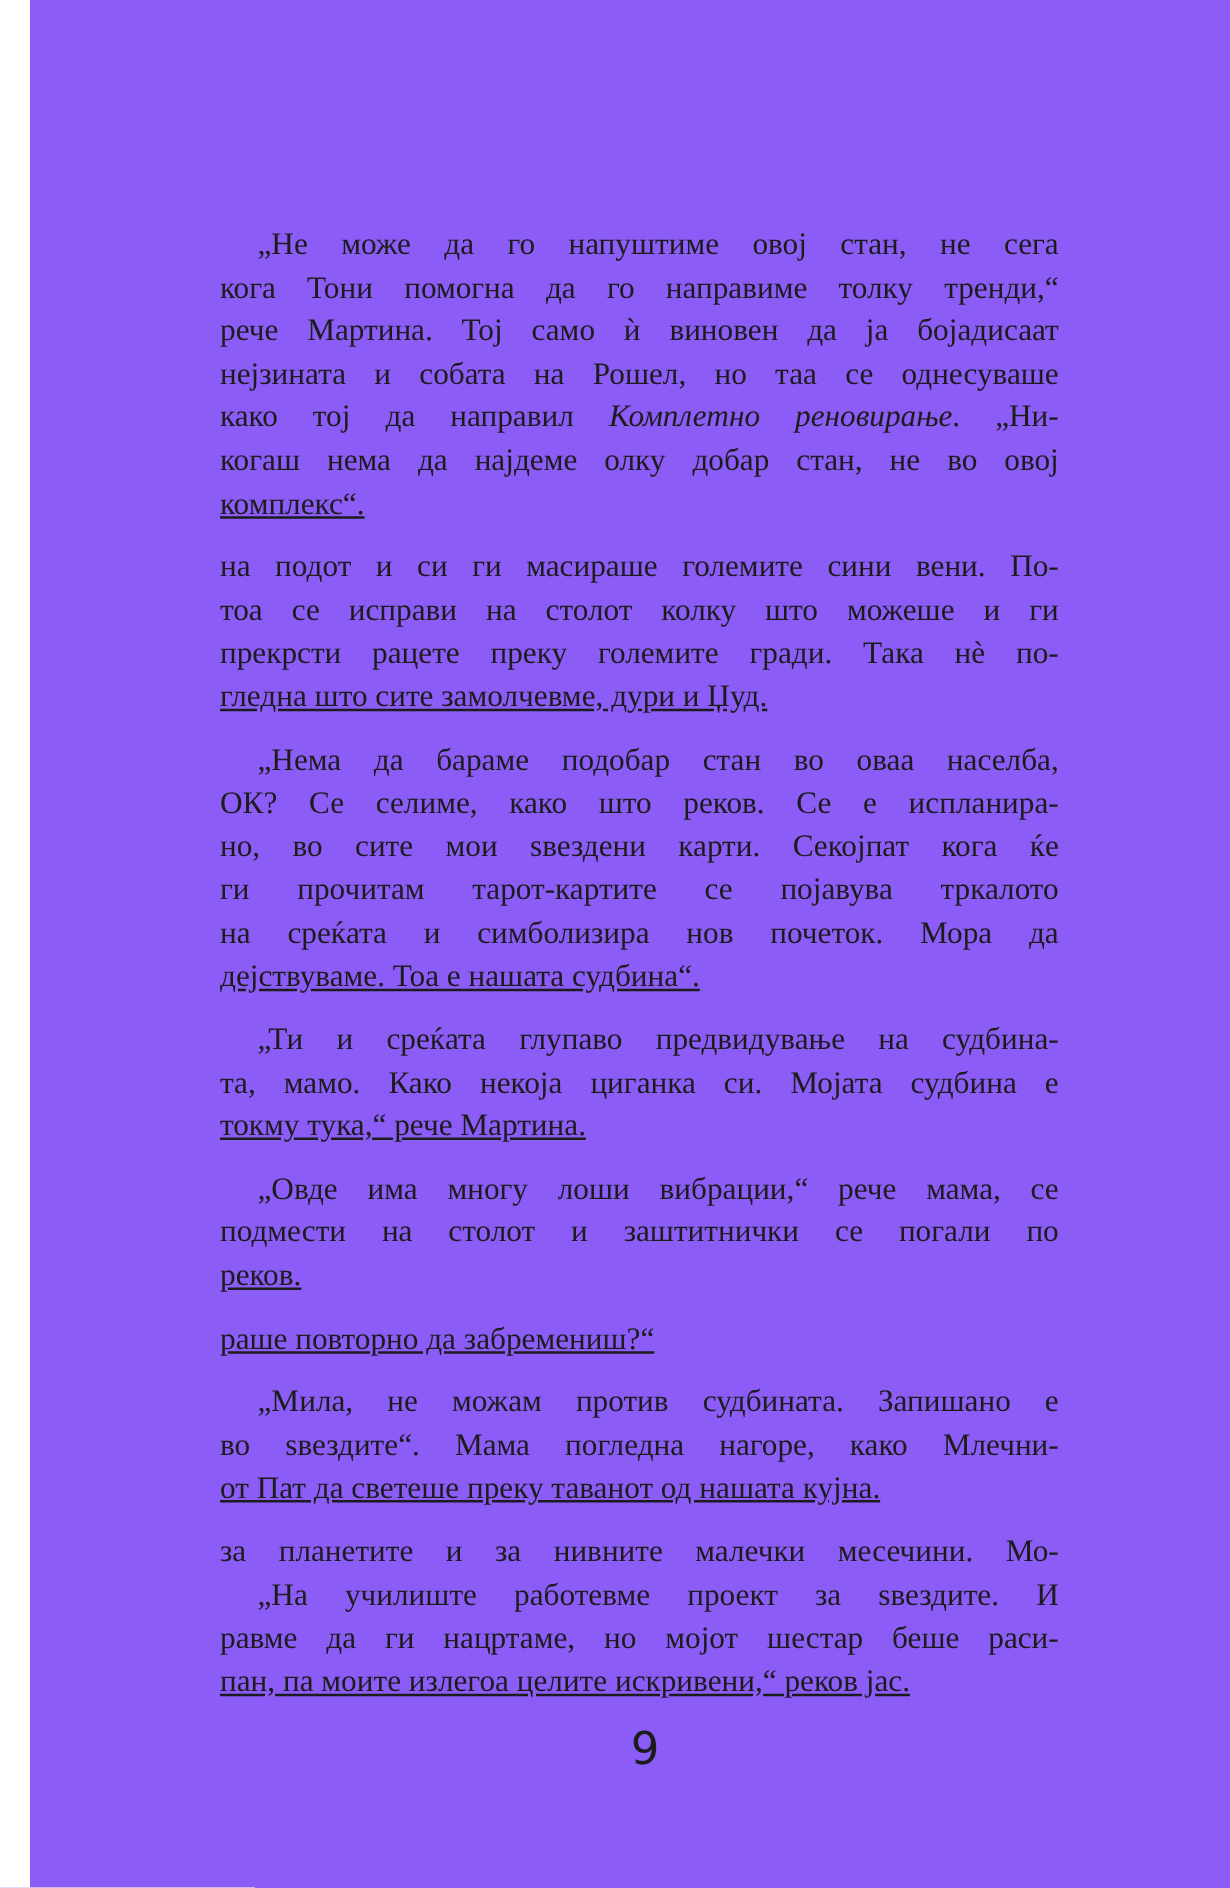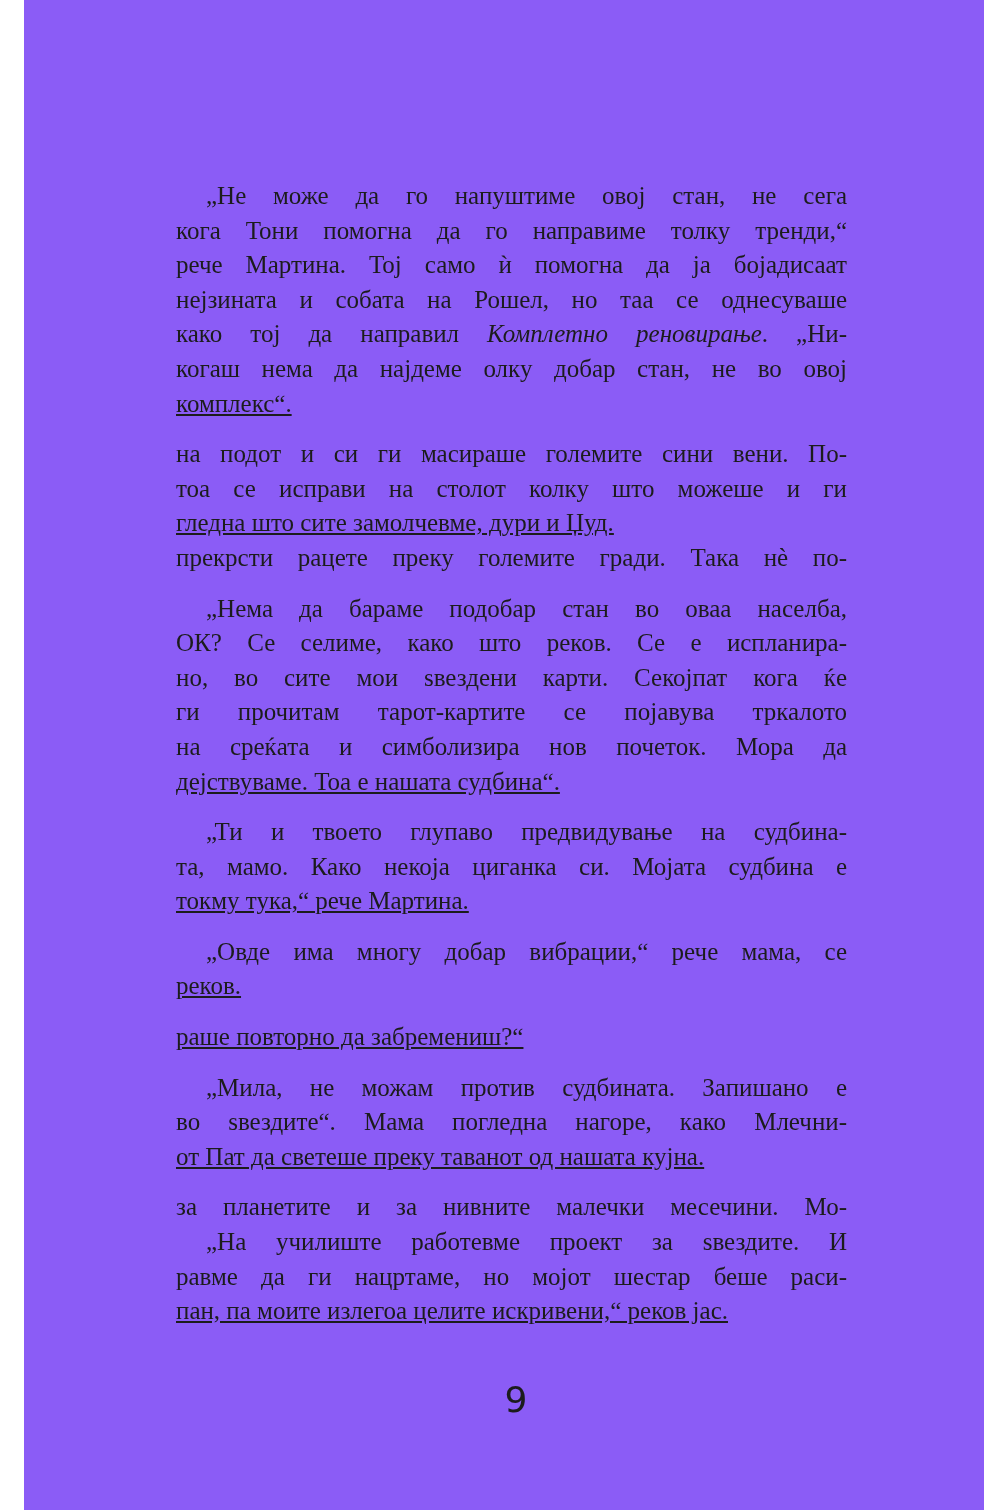--- a/index.html
+++ b/index.html
@@ -59,55 +59,56 @@
 <body>
 
 <div class="book-page">
 
   <div class="text-block">
 
     <p class="para">
       </p>
       <div class="line first">„Не може да го напуштиме овој стан, не сега</div>
       <div class="line">кога Тони помогна да го направиме толку тренди,“</div>
-      <div class="line">рече Мартина. Тој само ѝ помогна да ја бојадисаат</div>
+      <div class="line">рече Мартина. Тој само ѝ виновен да ја бојадисаат</div>
       <div class="line">нејзината и собата на Рошел, но таа се однесуваше</div>
       <div class="line"><span>како тој да направил </span><i>Комплетно реновирање</i><span>. „Ни-</span></div>
       <div class="line">когаш нема да најдеме олку добар стан, не во овој</div>
       <div class="line last">комплекс“.</div>
     <p></p>
 
     <p class="para">
       </p>
       <div class="line">на подот и си ги масираше големите сини вени. По-</div>
       <div class="line">тоа се исправи на столот колку што можеше и ги</div>
+      <div class="line">прекрсти рацете преку големите гради. Така нѐ по-</div>
       <div class="line last">гледна што сите замолчевме, дури и Џуд.</div>
-      <div class="line">прекрсти рацете преку големите гради. Така нѐ по-</div>
     <p></p>
 
     <p class="para">
       </p>
       <div class="line first">„Нема да бараме подобар стан во оваа населба,</div>
       <div class="line">ОК? Се селиме, како што реков. Се е испланира-</div>
       <div class="line">но, во сите мои ѕвездени карти. Секојпат кога ќе</div>
       <div class="line">ги прочитам тарот-картите се појавува тркалото</div>
       <div class="line">на среќата и симболизира нов почеток. Мора да</div>
       <div class="line last">дејствуваме. Тоа е нашата судбина“.</div>
     <p></p>
 
     <p class="para">
       </p>
-      <div class="line first">„Ти и твоето глупаво предвидување на судбина-</div>
+      <div class="line first">„Ти и среќата глупаво предвидување на судбина-</div>
       <div class="line">та, мамо. Како некоја циганка си. Мојата судбина е</div>
       <div class="line last">токму тука,“ рече Мартина.</div>
     <p></p>
 
     <p class="para">
       </p>
-      <div class="line first">„Овде има многу добар вибрации,“ рече мама, се</div>
+      <div class="line first">„Овде има многу лоши вибрации,“ рече мама, се</div>
+      <div class="line">подмести на столот и заштитнички се погали по</div>
       <div class="line last">реков.</div>
     <p></p>
 
     <p class="para">
       </p>
       <div class="line last">раше повторно да забремениш?“</div>
     <p></p>
 
     <p class="para">
       </p>

